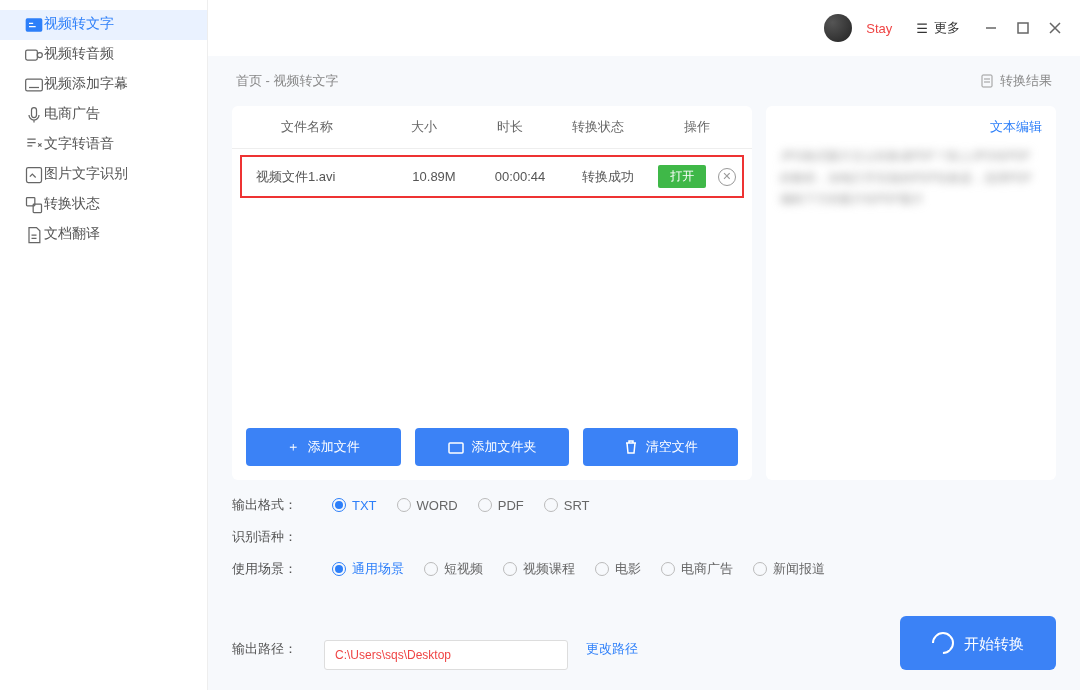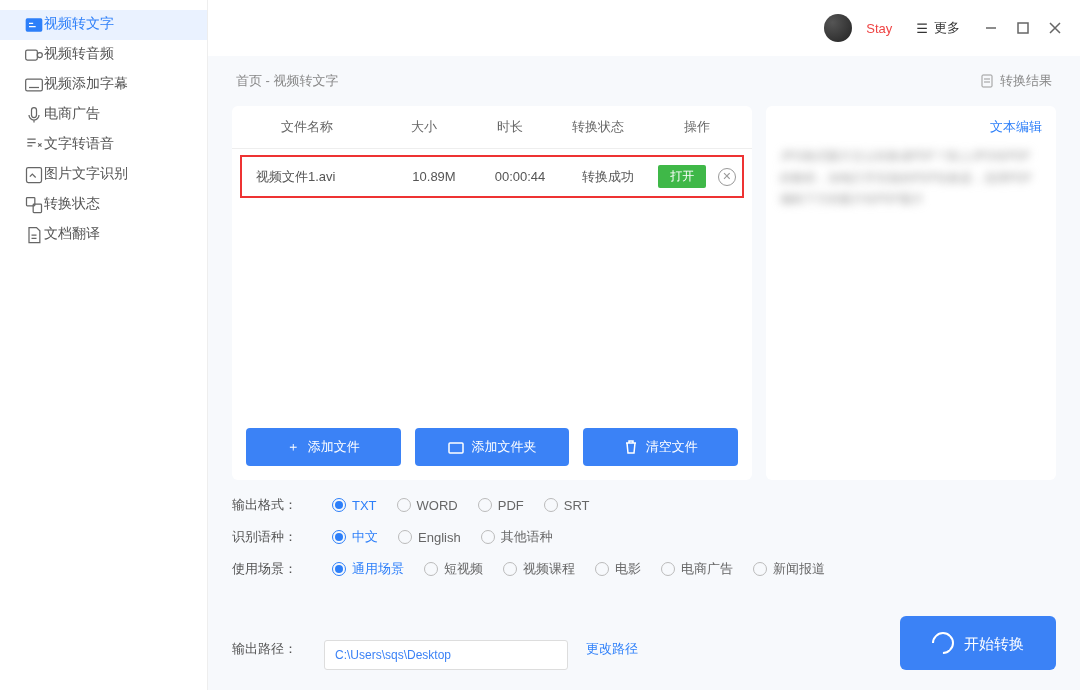--- a/index.html
+++ b/index.html
@@ -49,21 +49,21 @@
 .options { display: flex; flex-direction: column; gap: 14px; font-size: 13px; color: #666; }
 .opt-row { display: flex; align-items: center; gap: 26px; }
 .opt-label { color: #555; width: 74px; }
 .radio-group { display: flex; gap: 20px; flex-wrap: wrap; }
 .radio-item { display: flex; align-items: center; gap: 6px; cursor: pointer; }
 .radio-dot { width: 14px; height: 14px; border: 1px solid #bbb; border-radius: 50%; position: relative; }
 .radio-item.selected .radio-dot { border-color: #2d7ff9; }
 .radio-item.selected .radio-dot::after { content: ''; position: absolute; inset: 2px; background: #2d7ff9; border-radius: 50%; }
 .radio-item.selected .radio-label { color: #2d7ff9; }
 .out-row { display: flex; align-items: flex-start; gap: 18px; margin-top: 48px; }
-.out-input { flex: 0 0 244px; border: 1px solid #ddd; border-radius: 3px; padding: 7px 10px; font-size: 12px; color: #3b82f6; background: #fff; }
+.out-input { flex: 0 0 244px; border: 1px solid #ddd; border-radius: 3px; padding: 7px 10px; font-size: 12px; color: #ef4444; background: #fff; }
 .change-path { color: #2d7ff9; font-size: 13px; cursor: pointer; }
 .bottom-row { display: flex; align-items: flex-end; justify-content: space-between; }
 .start-btn { background: #3b82f6; color: #fff; border: none; border-radius: 6px; padding: 16px 32px; font-size: 15px; cursor: pointer; display: flex; align-items: flex-end; gap: 10px; }
 .start-icon { width: 22px; height: 22px; border: 2px solid #fff; border-radius: 50%; display: flex; align-items: center; justify-content: center; border-left-color: transparent; transform: rotate(-45deg); }
 </style>
 </head>
 <body>
 
 <div class="app">
   <aside class="sidebar">
@@ -247,34 +247,20 @@
                   <span class="radio-label">PDF</span>
                 </label>
               <label class="radio-item">
                   <span class="radio-dot"></span>
                   <span class="radio-label">SRT</span>
                 </label>
             </div>
           </div>
           <div class="opt-row">
             <span class="opt-label">识别语种：</span>
-            <div class="radio-group">
-              <label class="radio-item selected">
-                  <span class="radio-dot"></span>
-                  <span class="radio-label">中文</span>
-                </label>
-              <label class="radio-item">
-                  <span class="radio-dot"></span>
-                  <span class="radio-label">English</span>
-                </label>
-              <label class="radio-item">
-                  <span class="radio-dot"></span>
-                  <span class="radio-label">其他语种</span>
-                </label>
-            </div>
           </div>
           <div class="opt-row">
             <span class="opt-label">使用场景：</span>
             <div class="radio-group">
               <label class="radio-item selected">
                   <span class="radio-dot"></span>
                   <span class="radio-label">通用场景</span>
                 </label>
               <label class="radio-item">
                   <span class="radio-dot"></span>

